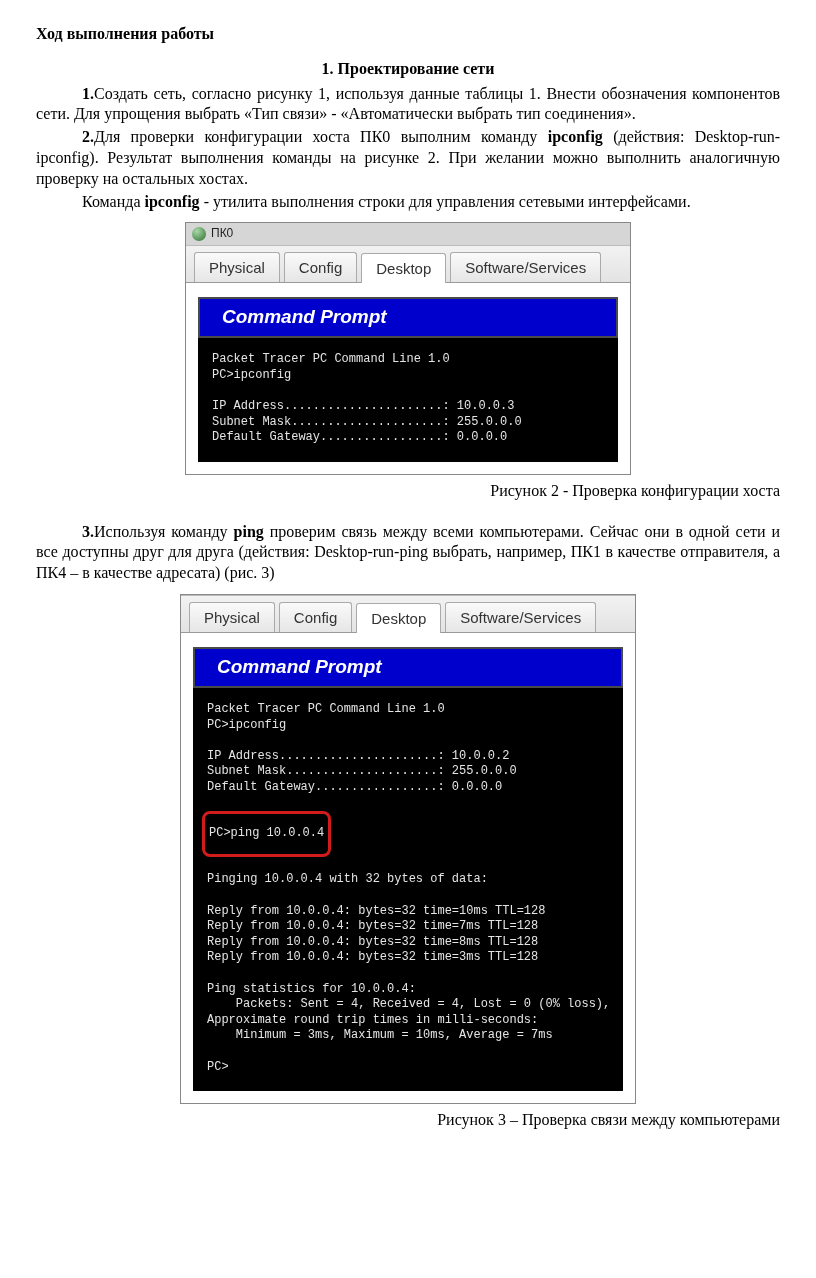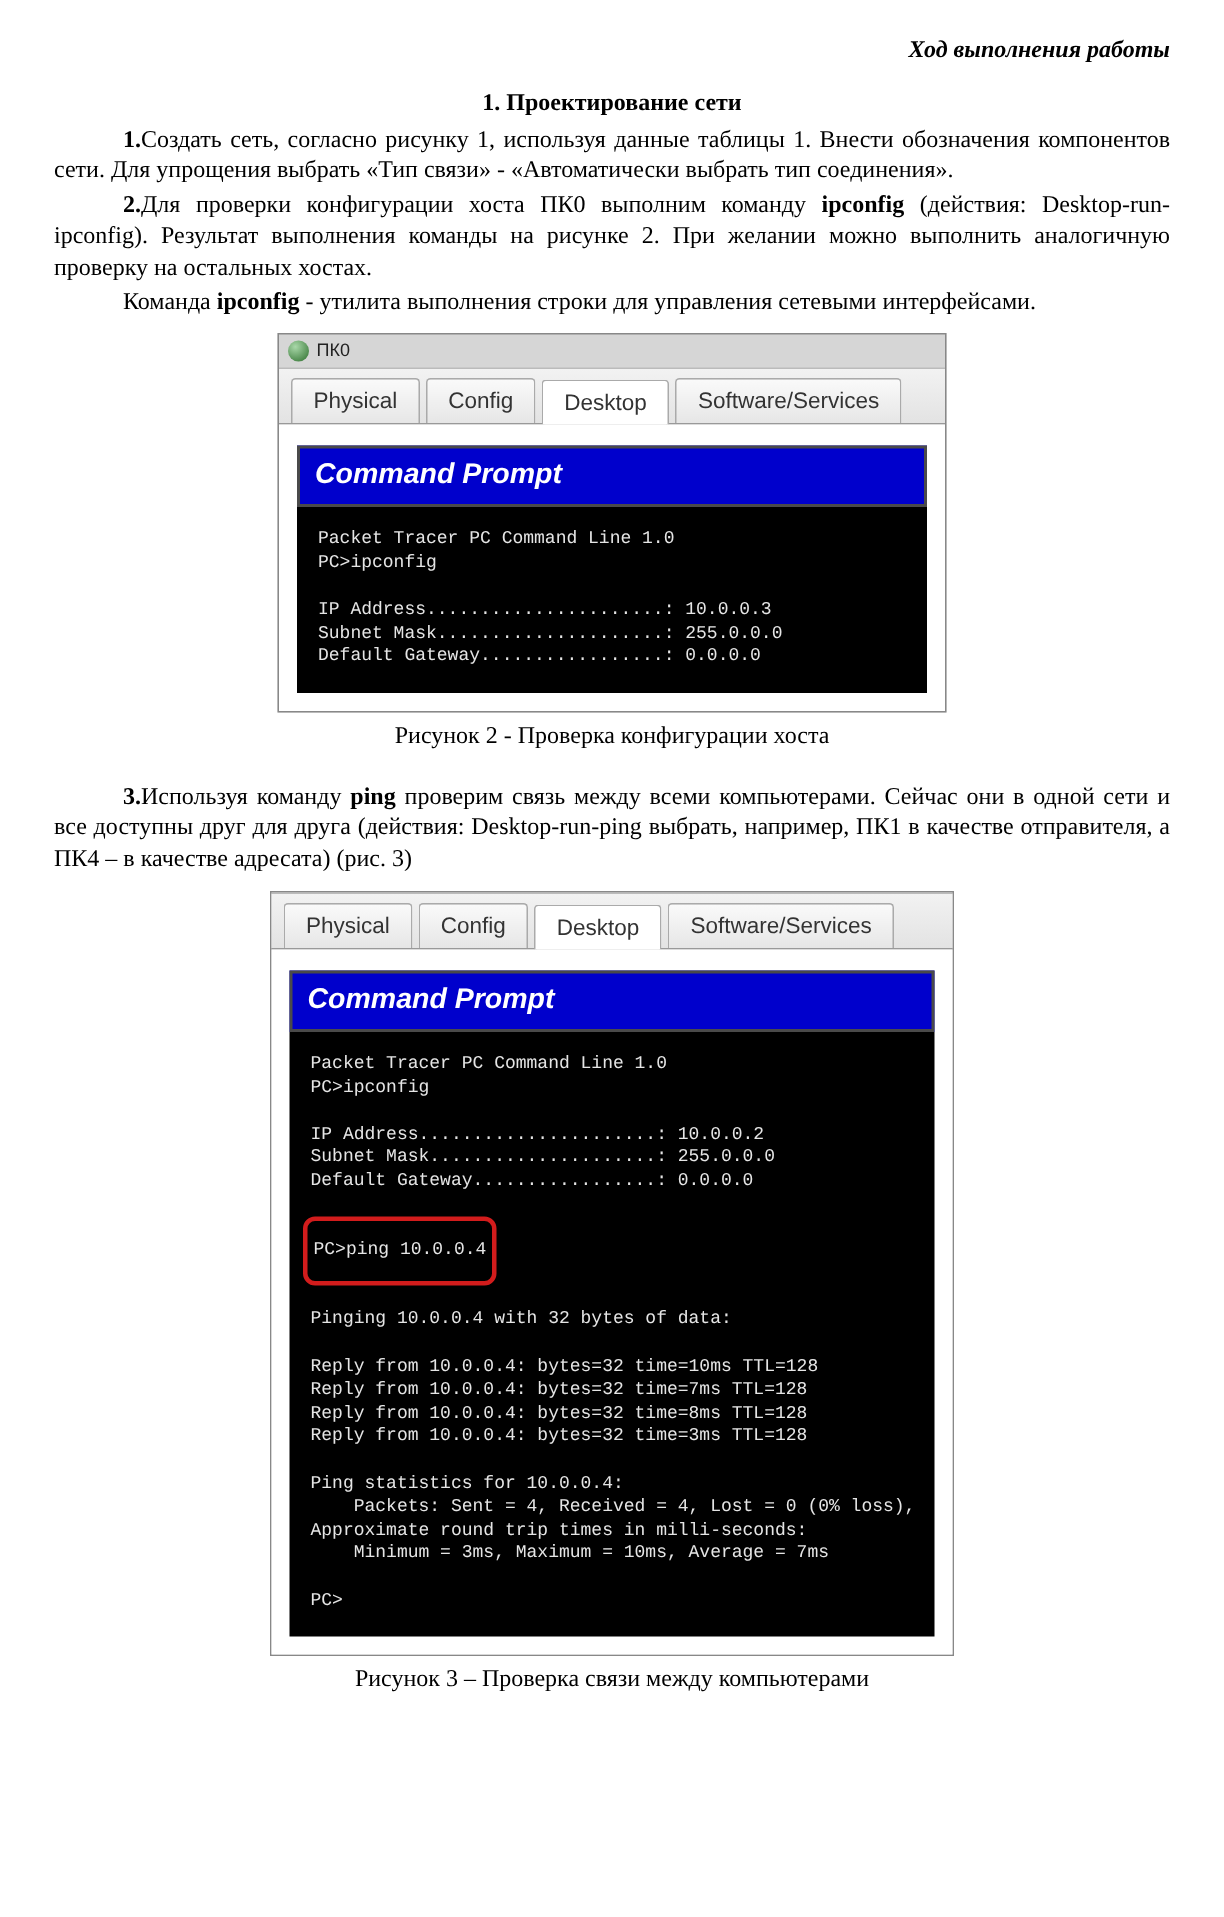--- a/index.html
+++ b/index.html
@@ -6,26 +6,26 @@
     font-family: "Times New Roman", Times, serif;
     font-size: 16px;
     color: #000;
     background: #fff;
     margin: 0;
     padding: 20px 36px;
     width: 816px;
     box-sizing: border-box;
     line-height: 1.3;
   }
-  .h1 { text-align: right; font-weight: bold; margin: 4px 0 14px 0; font-style: italic; }
+  .h1 { text-align: left; font-weight: bold; margin: 4px 0 14px 0; }
   .h2 { text-align: center; font-weight: bold; margin: 0 0 4px 0; }
   .para { text-align: justify; margin: 0 0 2px 0; }
   .indent { text-indent: 46px; }
   .bold { font-weight: bold; }
-  .caption { text-align: center; margin: 6px 0 20px 0; }
+  .caption { text-align: right; margin: 6px 0 20px 0; }
   .fig-wrap { text-align: center; margin: 10px 0 4px 0; }
   .fig { display: inline-block; text-align: left; border: 1px solid #888; background: #d6d6d6; }
   .fig .titlebar { display: flex; align-items: center; gap: 5px; padding: 3px 6px; font-family: Tahoma, Arial, sans-serif; font-size: 12px; color: #222; }
   .fig .titlebar .globe { width: 14px; height: 14px; border-radius: 50%; background: radial-gradient(circle at 35% 30%, #a9d8a9, #2c6e2c); display: inline-block; }
   .fig [data-name="pk-highlight"] { border: 2px solid #c81e1e; border-radius: 6px; padding: 0 3px; }
   .tabs {
     display: flex; background: linear-gradient(#f2f2f2,#e3e3e3);
     border-top: 1px solid #bbb; border-bottom: 1px solid #999;
     font-family: Tahoma, Arial, sans-serif; font-size: 15px; color: #333;
     padding: 6px 8px 0 8px; gap: 4px;
@@ -36,21 +36,21 @@
   }
   .tab.active {
     background: #fff; font-weight: 400; position: relative; top: 1px;
   }
   .client {
     background: #fff; padding: 14px 12px 12px 12px; border-top: none;
   }
   .prompt-box {
     border: 2px solid #4a4a4a; background: #0000cc; color: #fff;
     font-family: Tahoma, Verdana, Arial, sans-serif; font-weight: bold; font-style: italic;
-    font-size: 19px; padding: 6px 10px;
+    font-size: 19px; padding: 6px 22px;
   }
   .term {
     background: #000; color: #e5e5e5; font-family: "Courier New", monospace;
     font-size: 12px; padding: 14px 14px 16px 14px; white-space: pre; overflow: hidden;
   }
   .hl-red {
     display: inline-block; border: 3px solid #d21c1c; border-radius: 8px; padding: 12px 4px; margin-left:-5px;
   }
   .fig1 { width: 444px; }
   .fig2 { width: 454px; }

